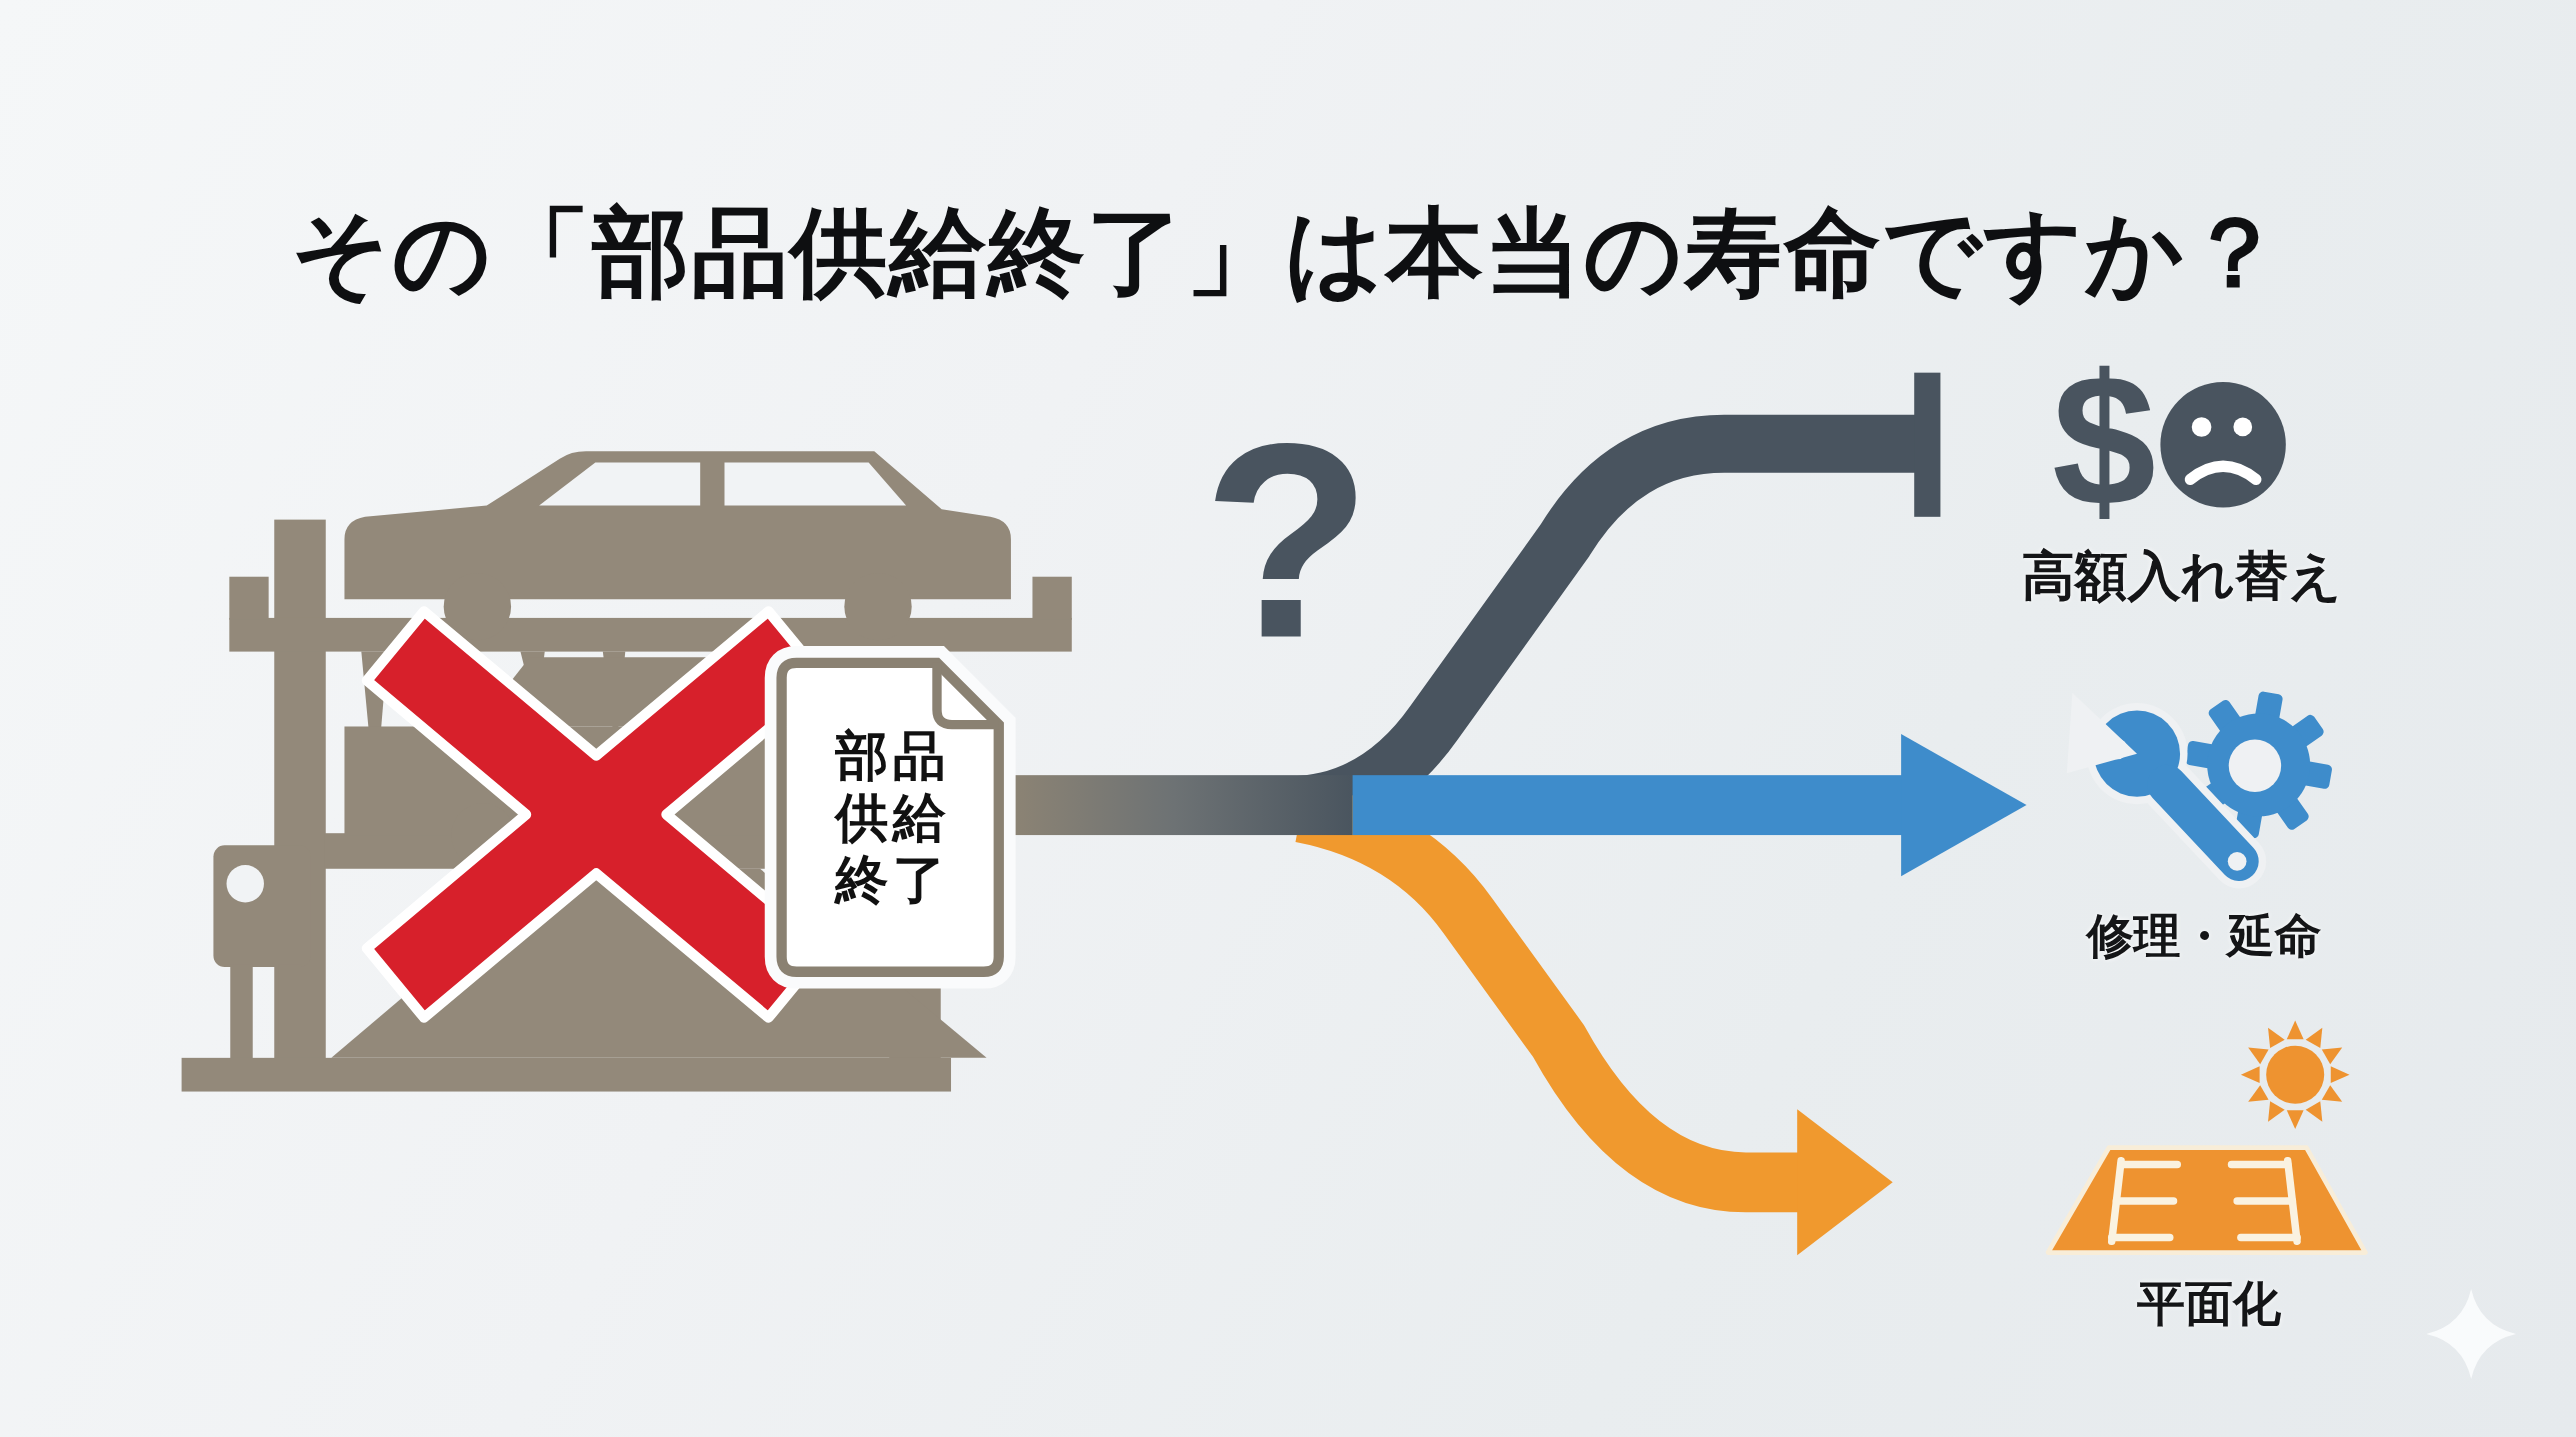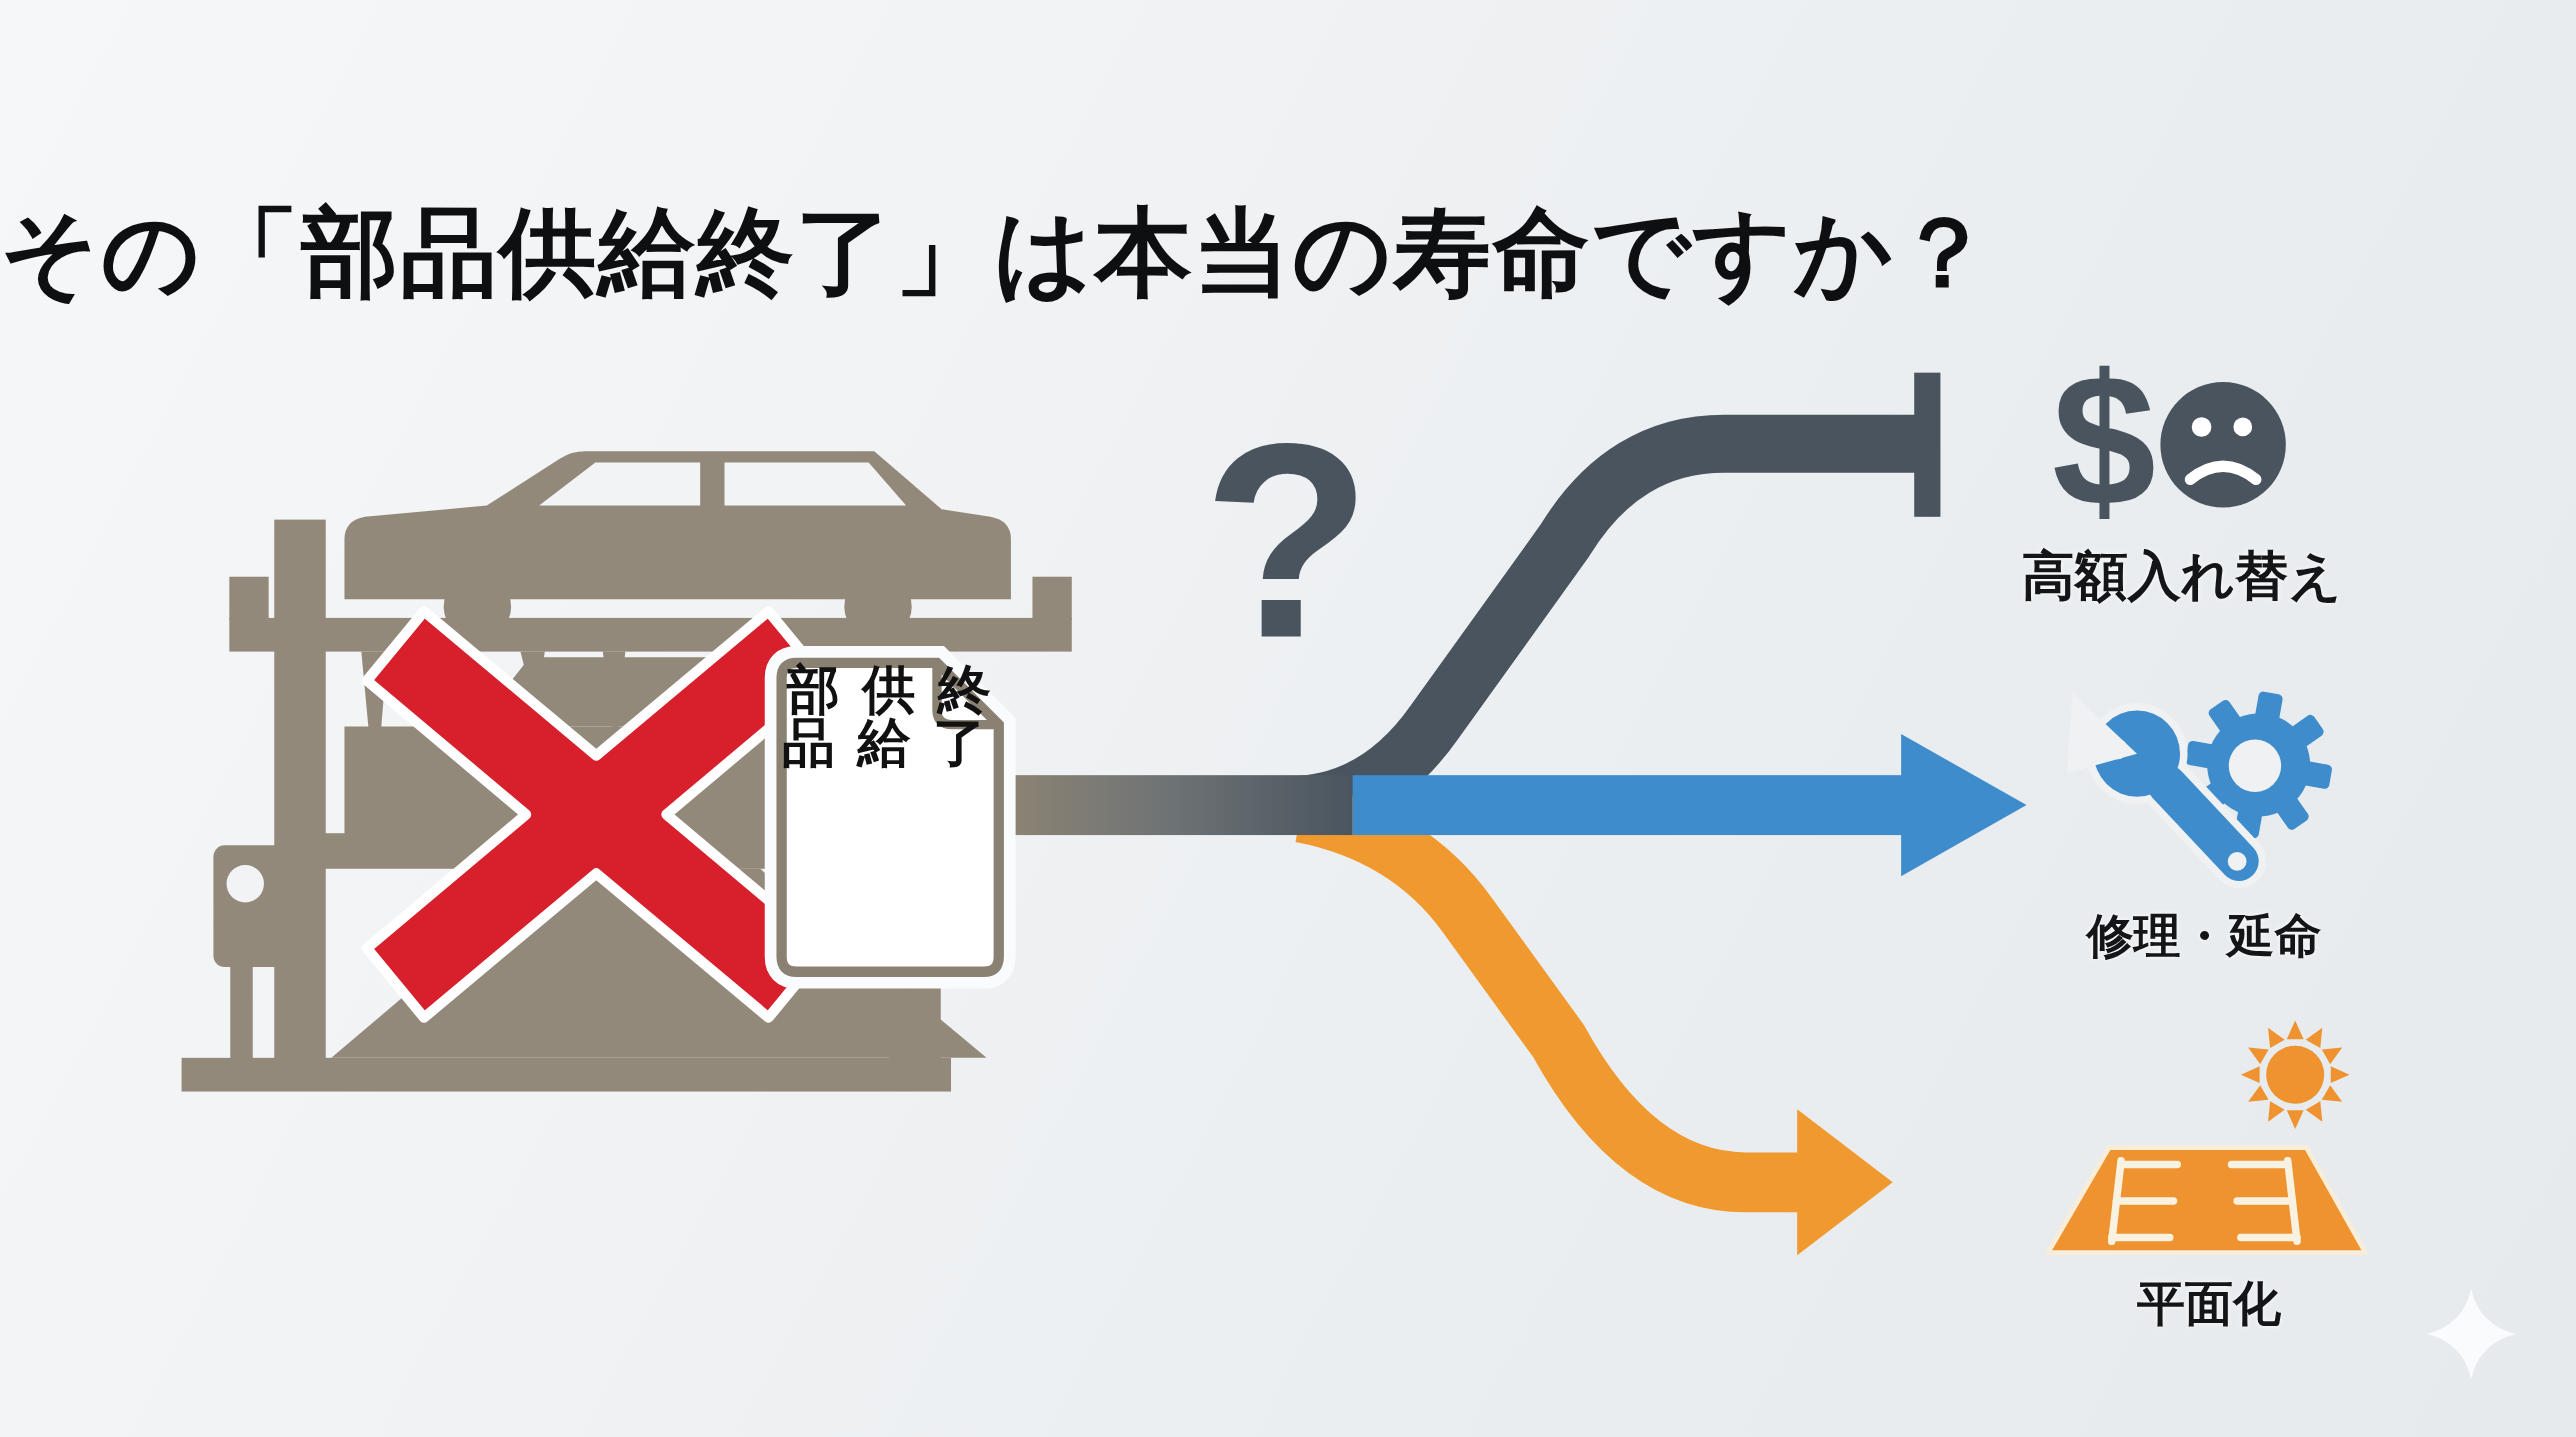--- a/index.html
+++ b/index.html
@@ -6,38 +6,38 @@
   .canvas{
     position:relative;
     width:2576px;height:1438px;
     overflow:hidden;
     background:linear-gradient(118deg,#f5f7f8 0%,#f0f2f4 38%,#e9edef 70%,#e6eaed 100%);
     font-family:"Liberation Sans","DejaVu Sans",sans-serif;
   }
   .abs{position:absolute;}
   .title{
     left:0;right:0;top:137px;
-    text-align:left;
+    text-align:center;
     font-size:97px;
     font-weight:800;
     letter-spacing:1.9px;
     color:#0e0f11;
     line-height:1.05;
     white-space:nowrap;
   }
   .label{
     transform:translate(-50%,-50%);
     font-weight:700;
     color:#141517;
     white-space:nowrap;
     text-shadow:0 0 5.6px rgba(255,255,255,.9);
   }
   .doc-text{
     left:782px;top:663px;width:217px;height:309px;
-    display:flex;align-items:flex-start;justify-content:center;
+    display:flex;flex-direction:column;align-items:center;justify-content:center;
     gap:9.4px;
     font-size:53px;font-weight:700;color:#111;
     letter-spacing:4.7px;line-height:1.0;
     text-indent:4.7px;
   }
   .qmark{
     left:1287px;top:541px;
     transform:translate(-50%,-50%);
     font-size:277px;font-weight:700;color:#49545f;
     line-height:1;

